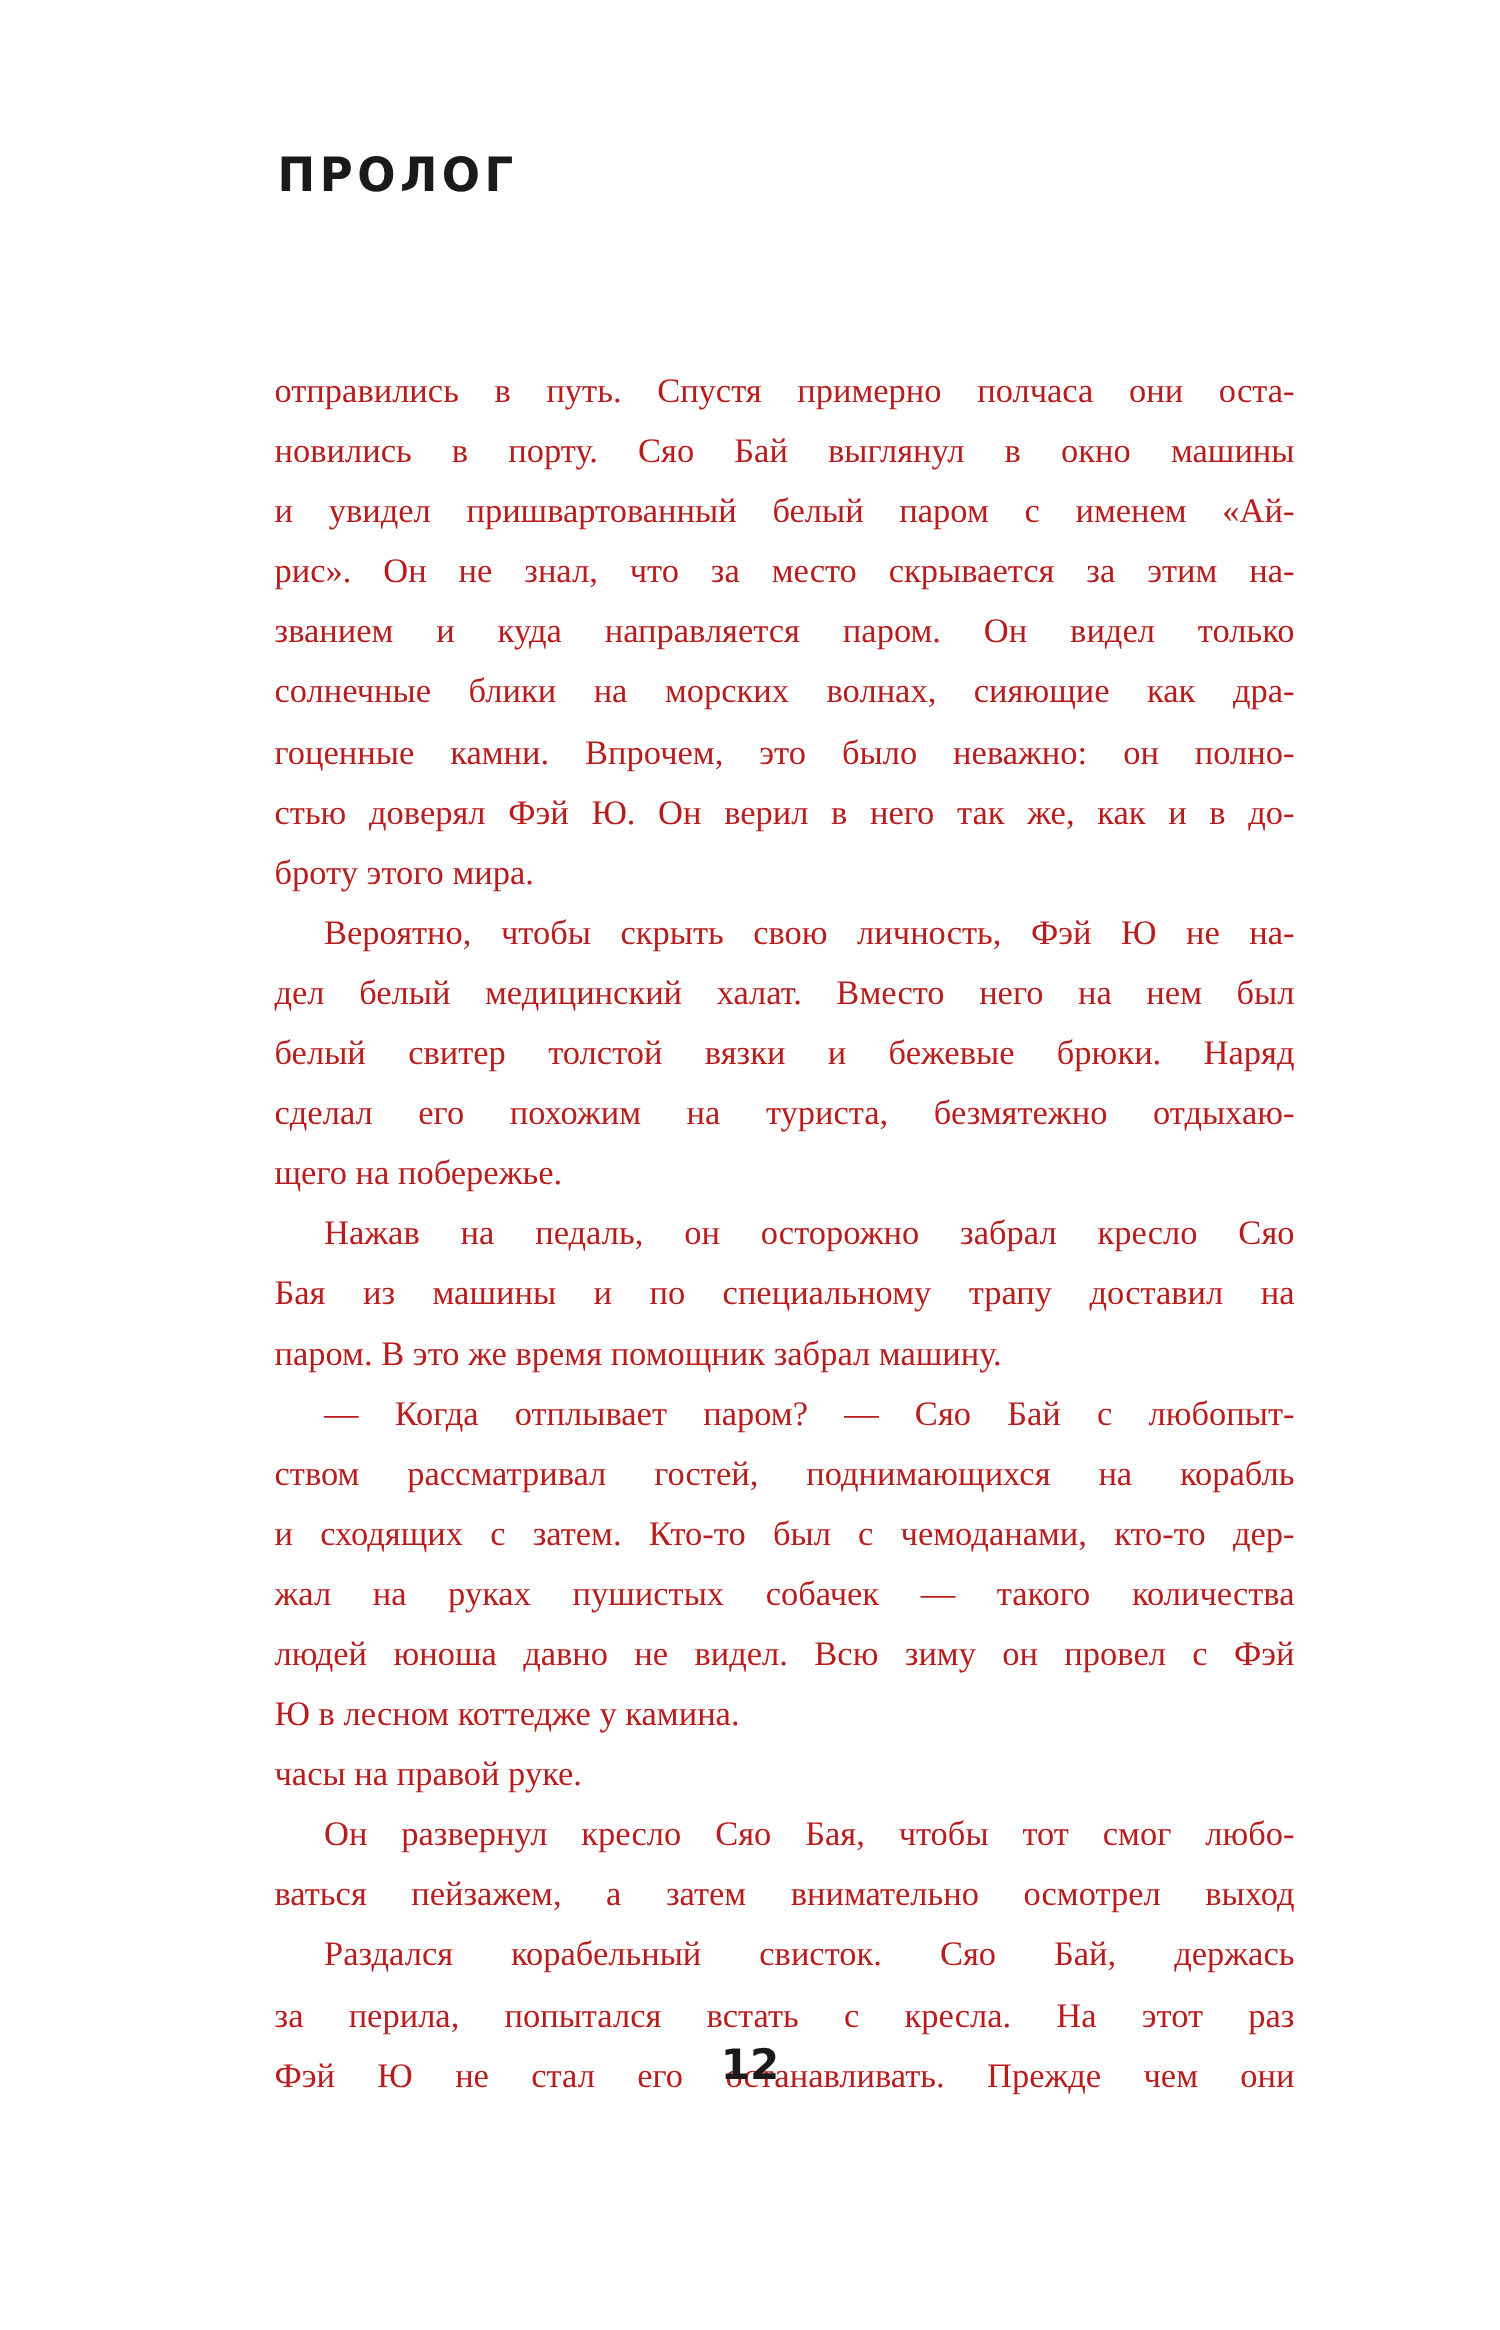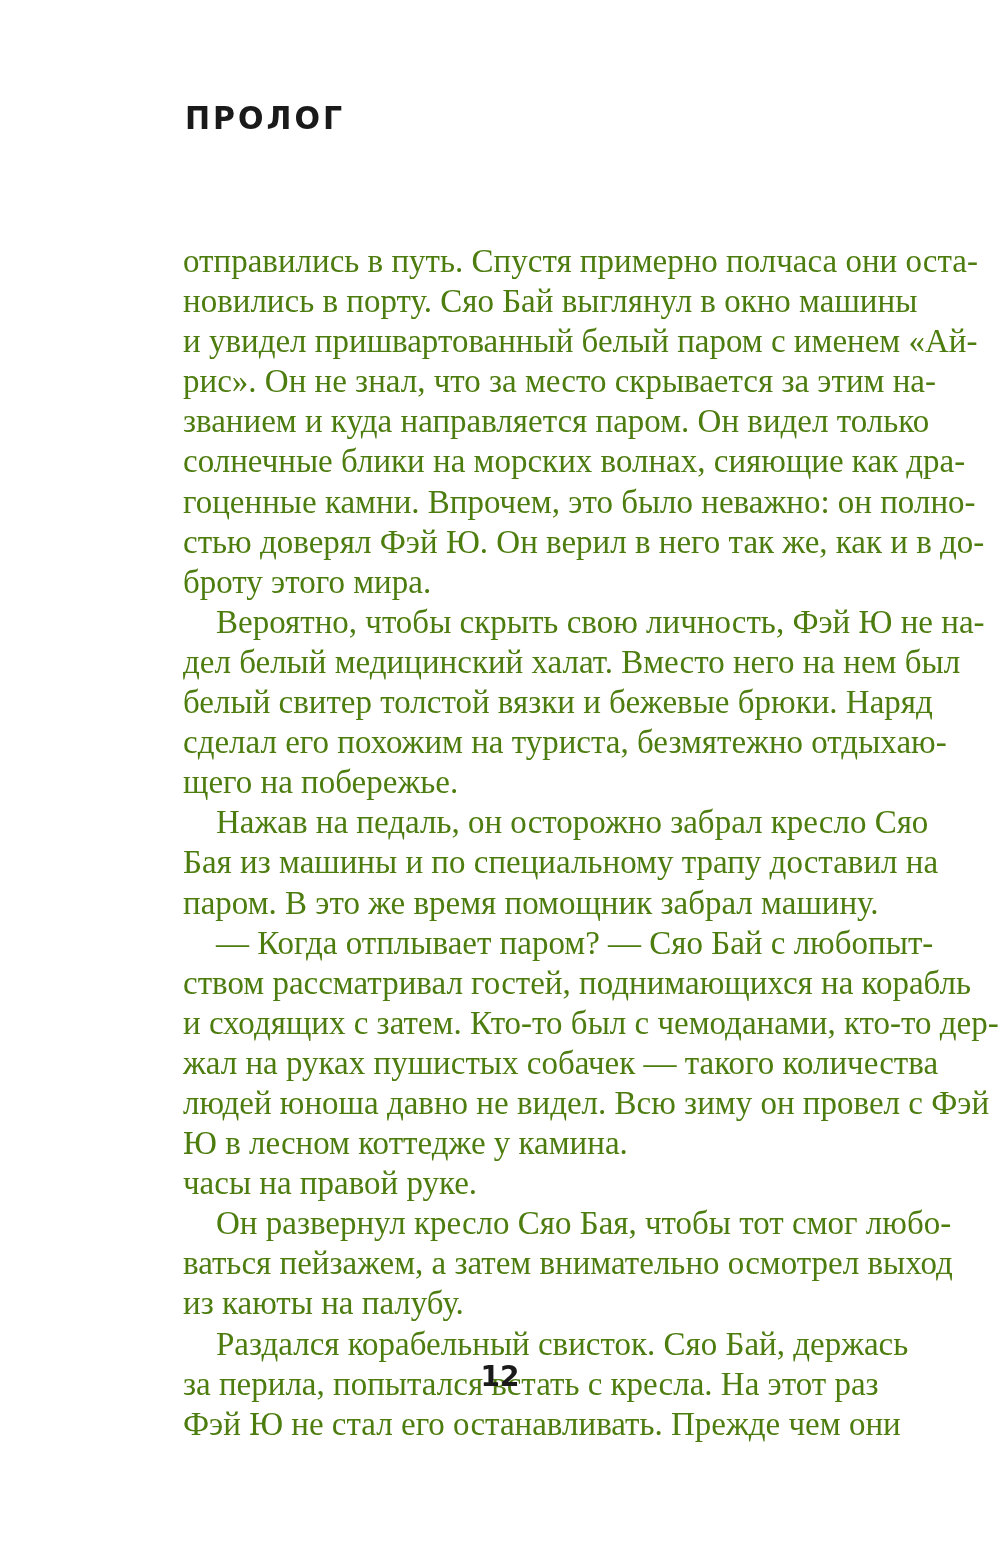--- a/index.html
+++ b/index.html
@@ -5,22 +5,22 @@
     html, body { margin: 0; padding: 0; background: #ffffff; }
     body { width: 1000px; height: 1553px; position: relative; overflow: hidden; }
     .header {
       position: absolute; left: 185px; top: 100px;
       font-family: "DejaVu Sans", sans-serif; font-size: 30px;
       letter-spacing: 3px; color: #1a1a1a; font-weight: bold;
       transform: scaleY(1.05);
     }
     .text-block {
       position: absolute; left: 183px; top: 241px; width: 680px;
-      font-family: "Liberation Serif", serif; font-size: 33px;
-      line-height: 40.1px; color: #4d7c0f;
+      font-family: "Liberation Serif", serif; font-size: 23px;
+      line-height: 40.1px; color: #b91c1c;
     }
     .line { display: block; white-space: nowrap; text-align: justify; text-align-last: justify; height: 40.1px; }
     .line.last { text-align-last: left; }
     .line.indent { padding-left: 33px; }
     .page-number {
       position: absolute; left: 0; width: 1000px; top: 1360px; text-align: center;
       font-family: "DejaVu Sans", sans-serif; font-size: 28px; color: #1a1a1a; font-weight: bold;
     }
   </style>
 </head>
@@ -48,19 +48,18 @@
     <span class="line last">паром. В это же время помощник забрал машину.</span>
     <span class="line indent">— Когда отплывает паром? — Сяо Бай с любопыт-</span>
     <span class="line">ством рассматривал гостей, поднимающихся на корабль</span>
     <span class="line">и сходящих с затем. Кто-то был с чемоданами, кто-то дер-</span>
     <span class="line">жал на руках пушистых собачек — такого количества</span>
     <span class="line">людей юноша давно не видел. Всю зиму он провел с Фэй</span>
     <span class="line last">Ю в лесном коттедже у камина.</span>
     <span class="line last">часы на правой руке.</span>
     <span class="line indent">Он развернул кресло Сяо Бая, чтобы тот смог любо-</span>
     <span class="line">ваться пейзажем, а затем внимательно осмотрел выход</span>
-    <span class="line last">из каюты на палубу.</span>
     <span class="line indent">Раздался корабельный свисток. Сяо Бай, держась</span>
     <span class="line">за перила, попытался встать с кресла. На этот раз</span>
     <span class="line">Фэй Ю не стал его останавливать. Прежде чем они</span>
   </div>
 
 <div class="page-number">12</div>
 
 </body></html>

